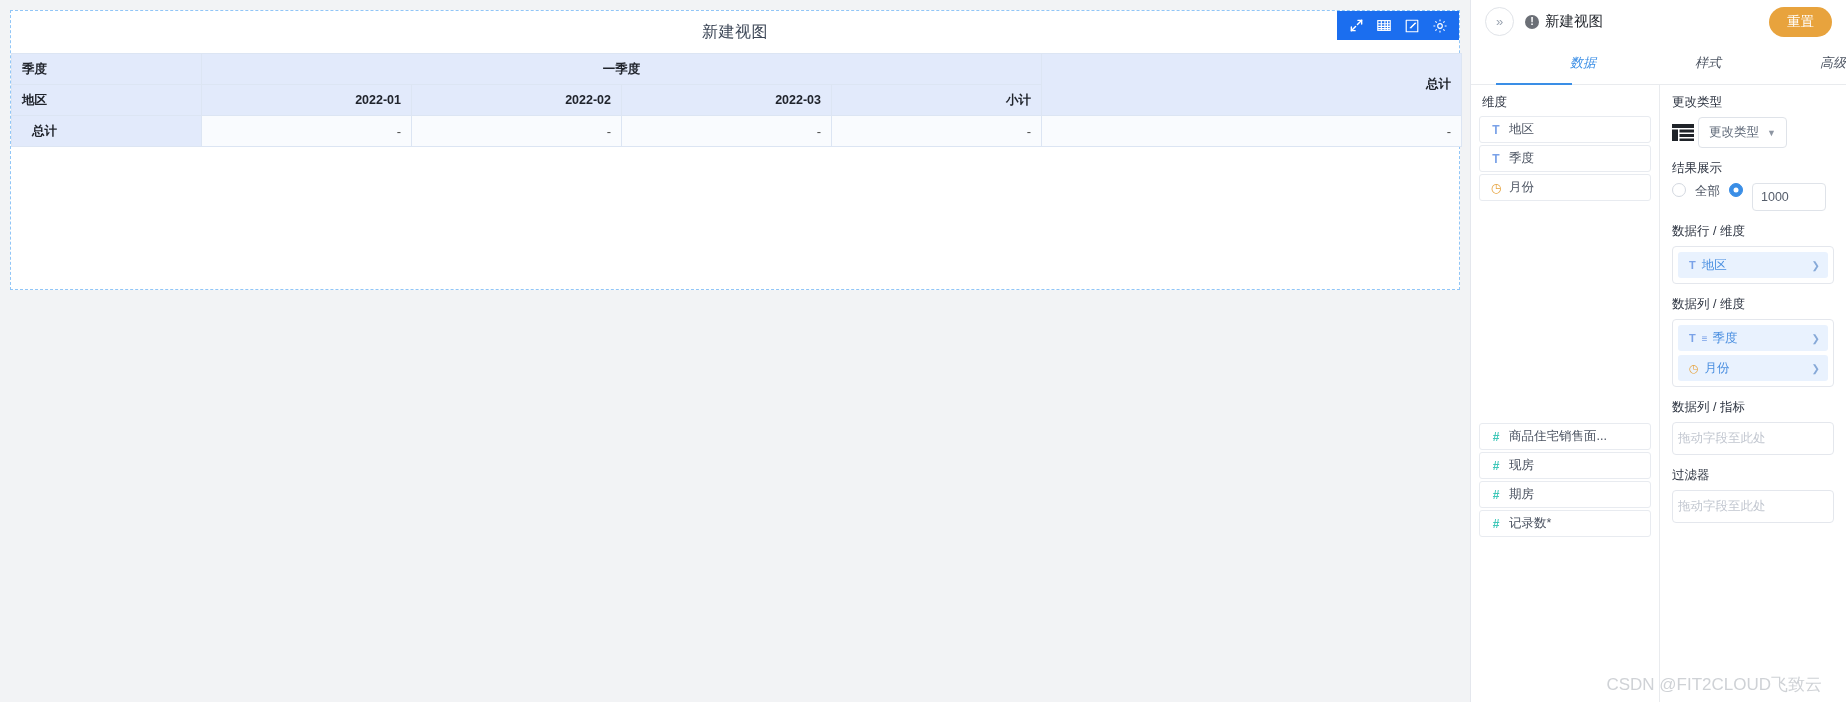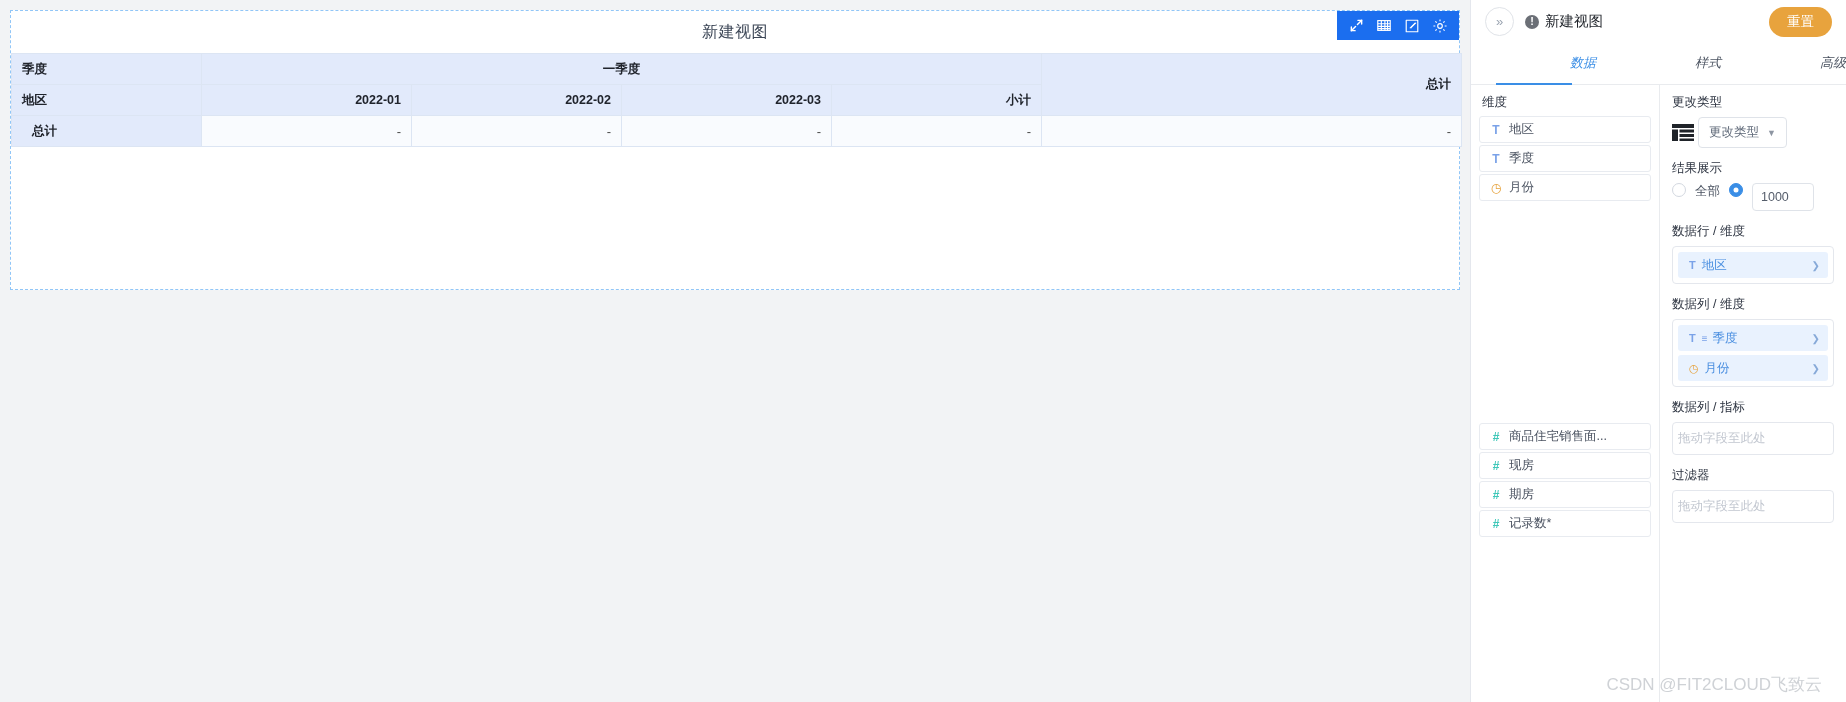--- a/index.html
+++ b/index.html
@@ -347,21 +347,21 @@
     border-color: #3a8ee6; background: #3a8ee6;
     position: relative;
   }
   .radio.on::after {
     content:""; position:absolute; left:50%; top:50%;
     transform: translate(-50%,-50%);
     width:5px; height:5px; border-radius:50%; background:#fff;
   }
   .radio-label { font-size: 12.5px; color: #4a5260; }
   .num-input {
-    width: 62px; height: 28px;
+    width: 74px; height: 28px;
     border: 1px solid #dfe3e9; border-radius: 4px;
     font-size: 12.5px; color: #555d6b;
     padding: 0 8px; box-sizing: border-box;
     font-family: inherit;
     background:#fff;
   }
 
   .drop-zone {
     border: 1px solid #e4e7ed;
     border-radius: 4px;

